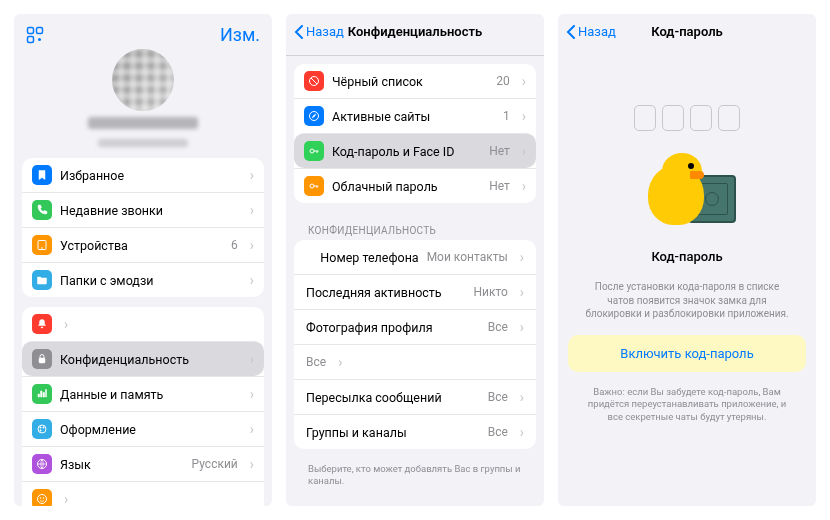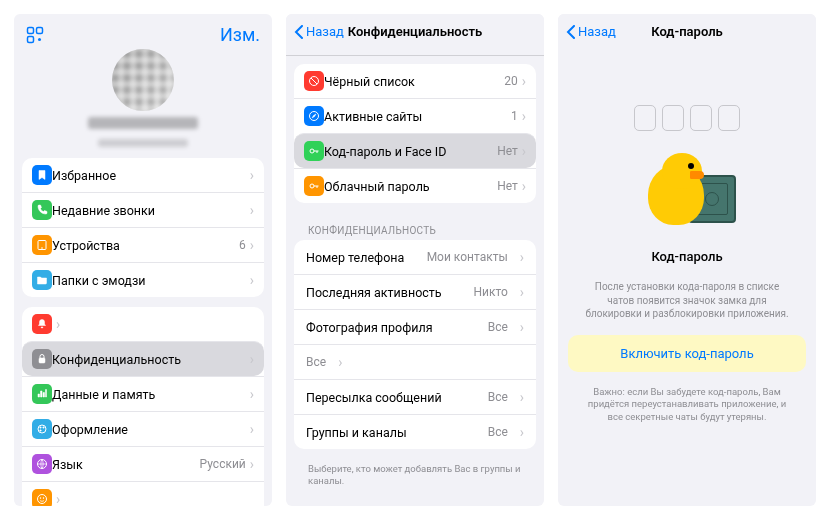--- a/index.html
+++ b/index.html
@@ -78,20 +78,21 @@
     border-radius: 10px;
     overflow: hidden;
     margin-bottom: 10px;
   }
   .row {
     display: flex;
     align-items: center;
     padding: 7px 10px;
     border-top: 0.5px solid #e5e5ea;
     min-height: 32px;
+    gap: 8px;
   }
   .row:first-child { border-top: none; }
   .row.active { background: #d9d9de; border-radius: 10px; }
   .ic {
     width: 20px; height: 20px;
     border-radius: 5px;
     display: flex;
     align-items: center;
     justify-content: center;
     flex-shrink: 0;
@@ -143,21 +144,21 @@
     line-height: 1.3;
   }
   .row-plain {
     display: flex;
     align-items: center;
     padding: 9px 12px;
     border-top: 0.5px solid #e5e5ea;
     gap: 8px;
     min-height: 32px;
   }
-  .row-plain:first-child { border-top: none; }
+  .row-plain:first-child { border-top: none; text-align: right; }
   
   .pass-illus {
     text-align: center;
     padding: 50px 20px 10px;
   }
   .pin-boxes {
     display:flex;
     justify-content:center;
     gap:6px;
     margin-bottom: 26px;

